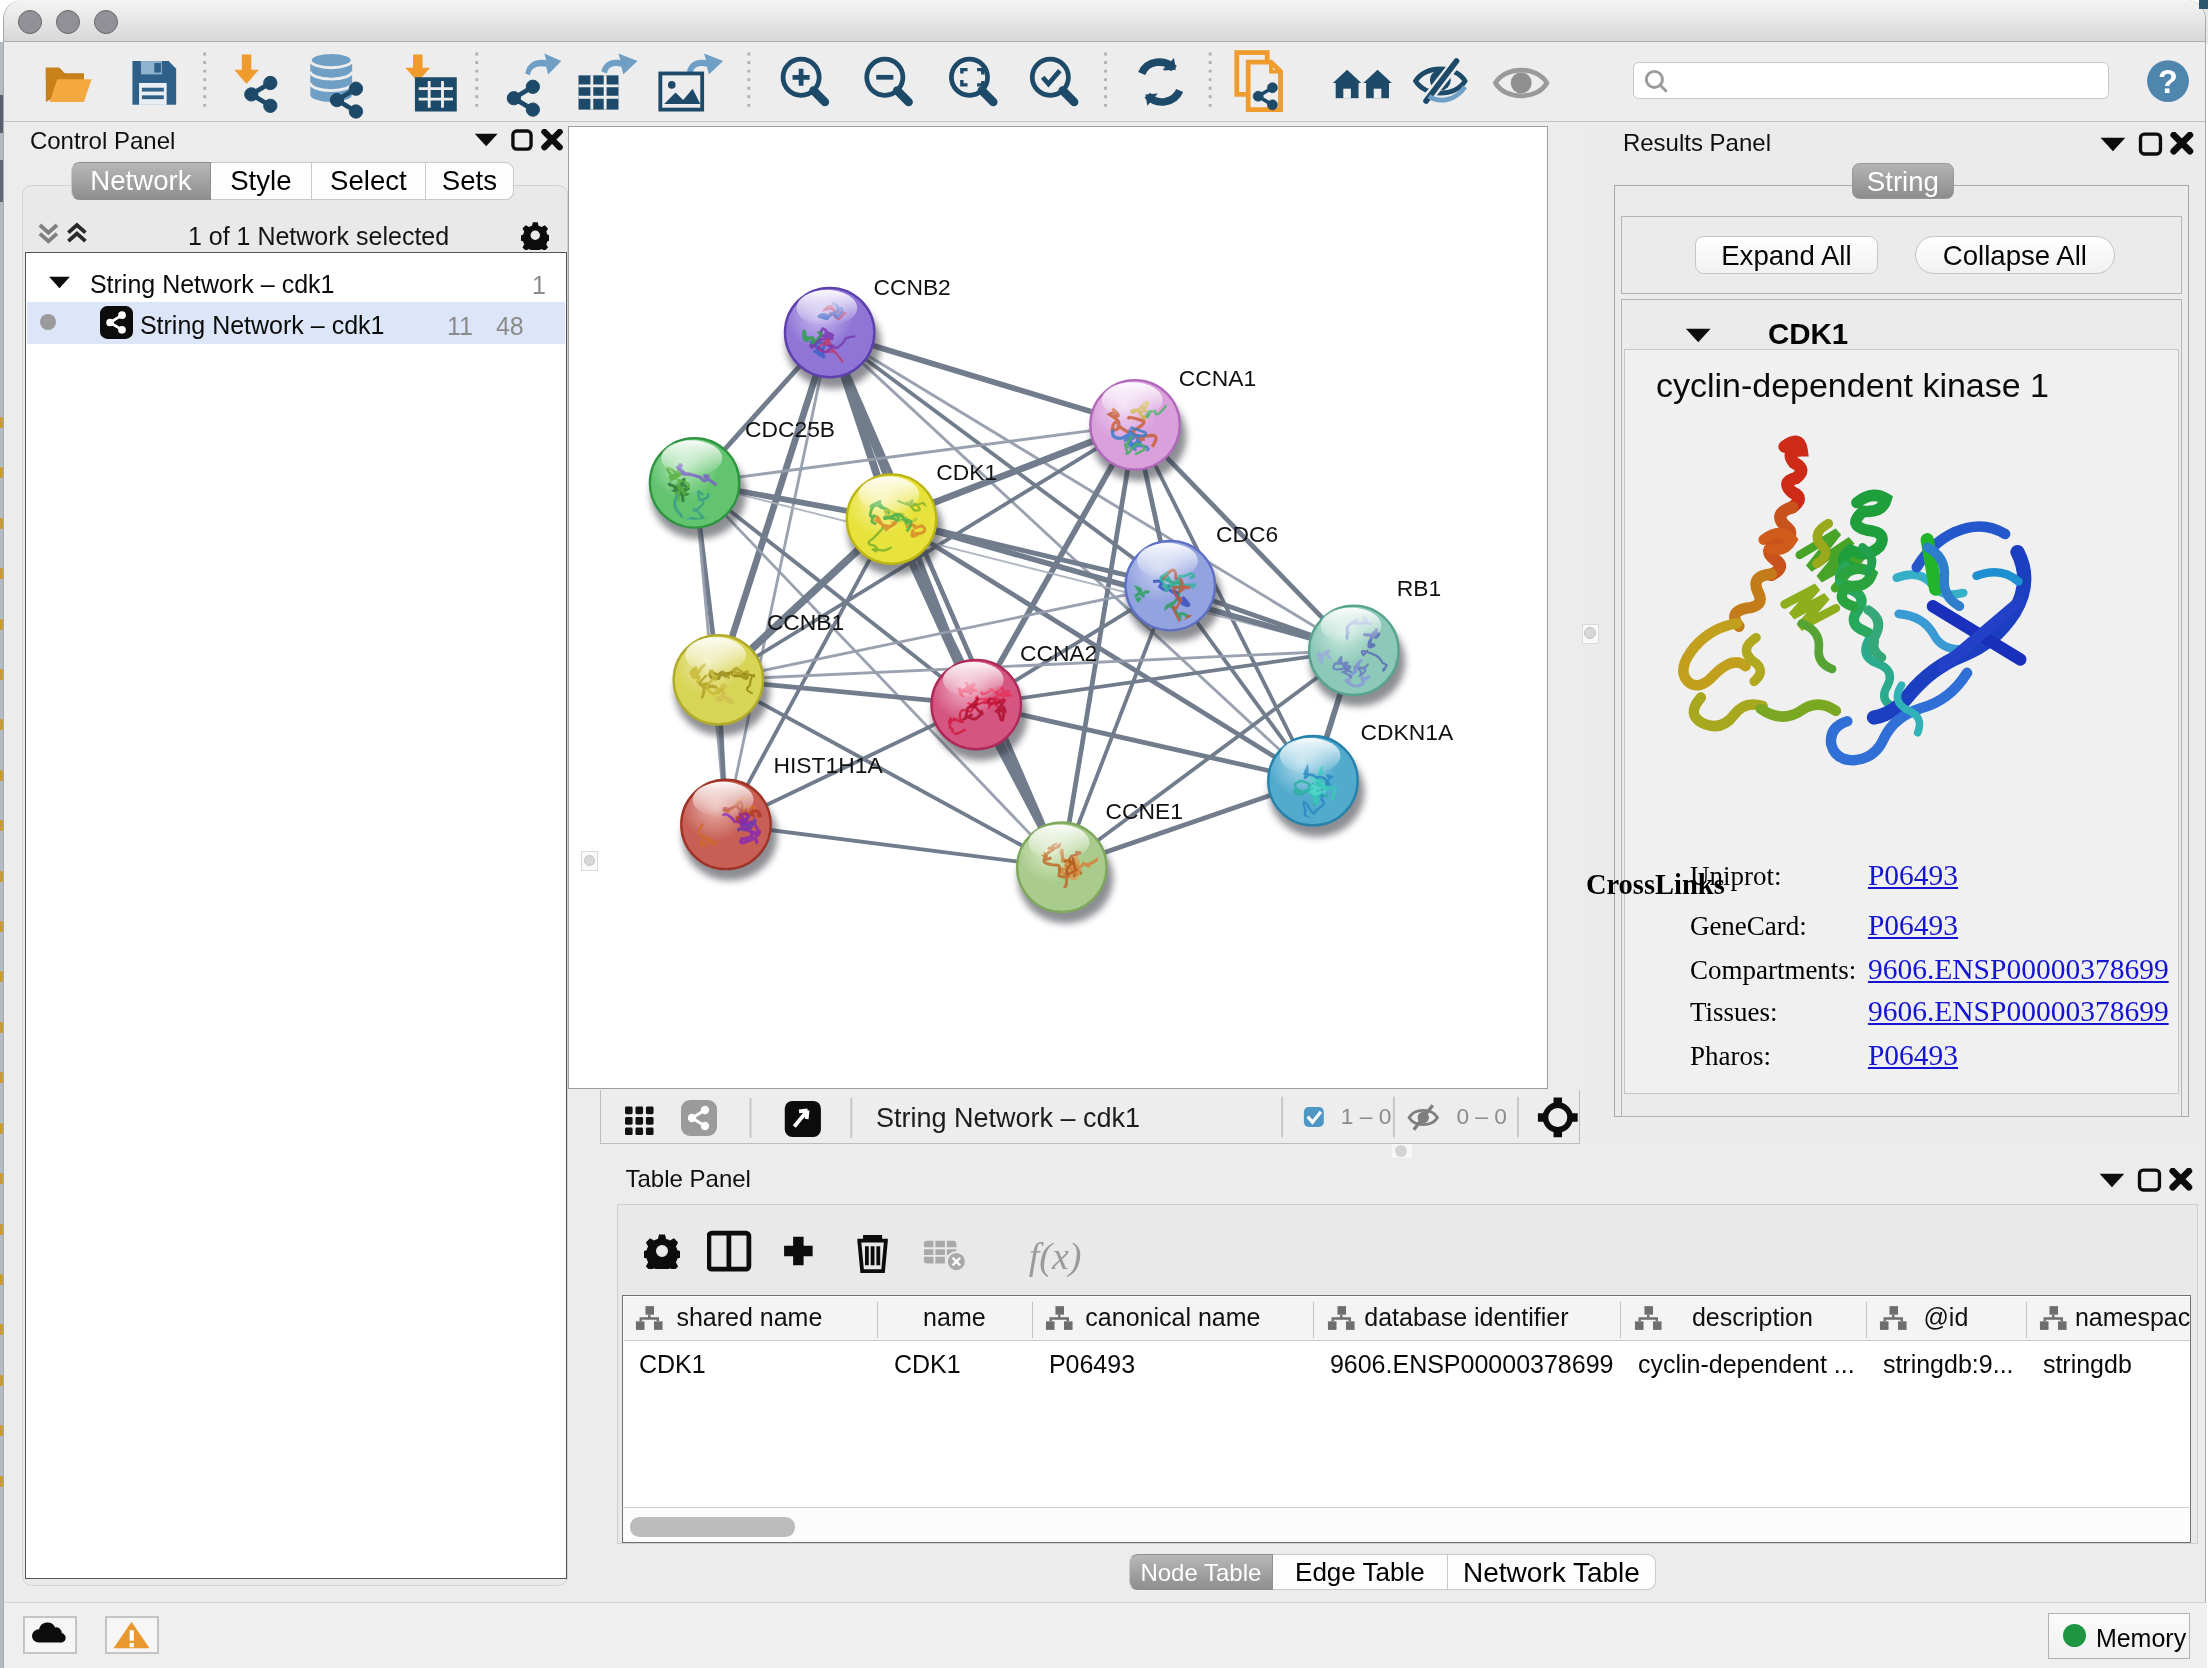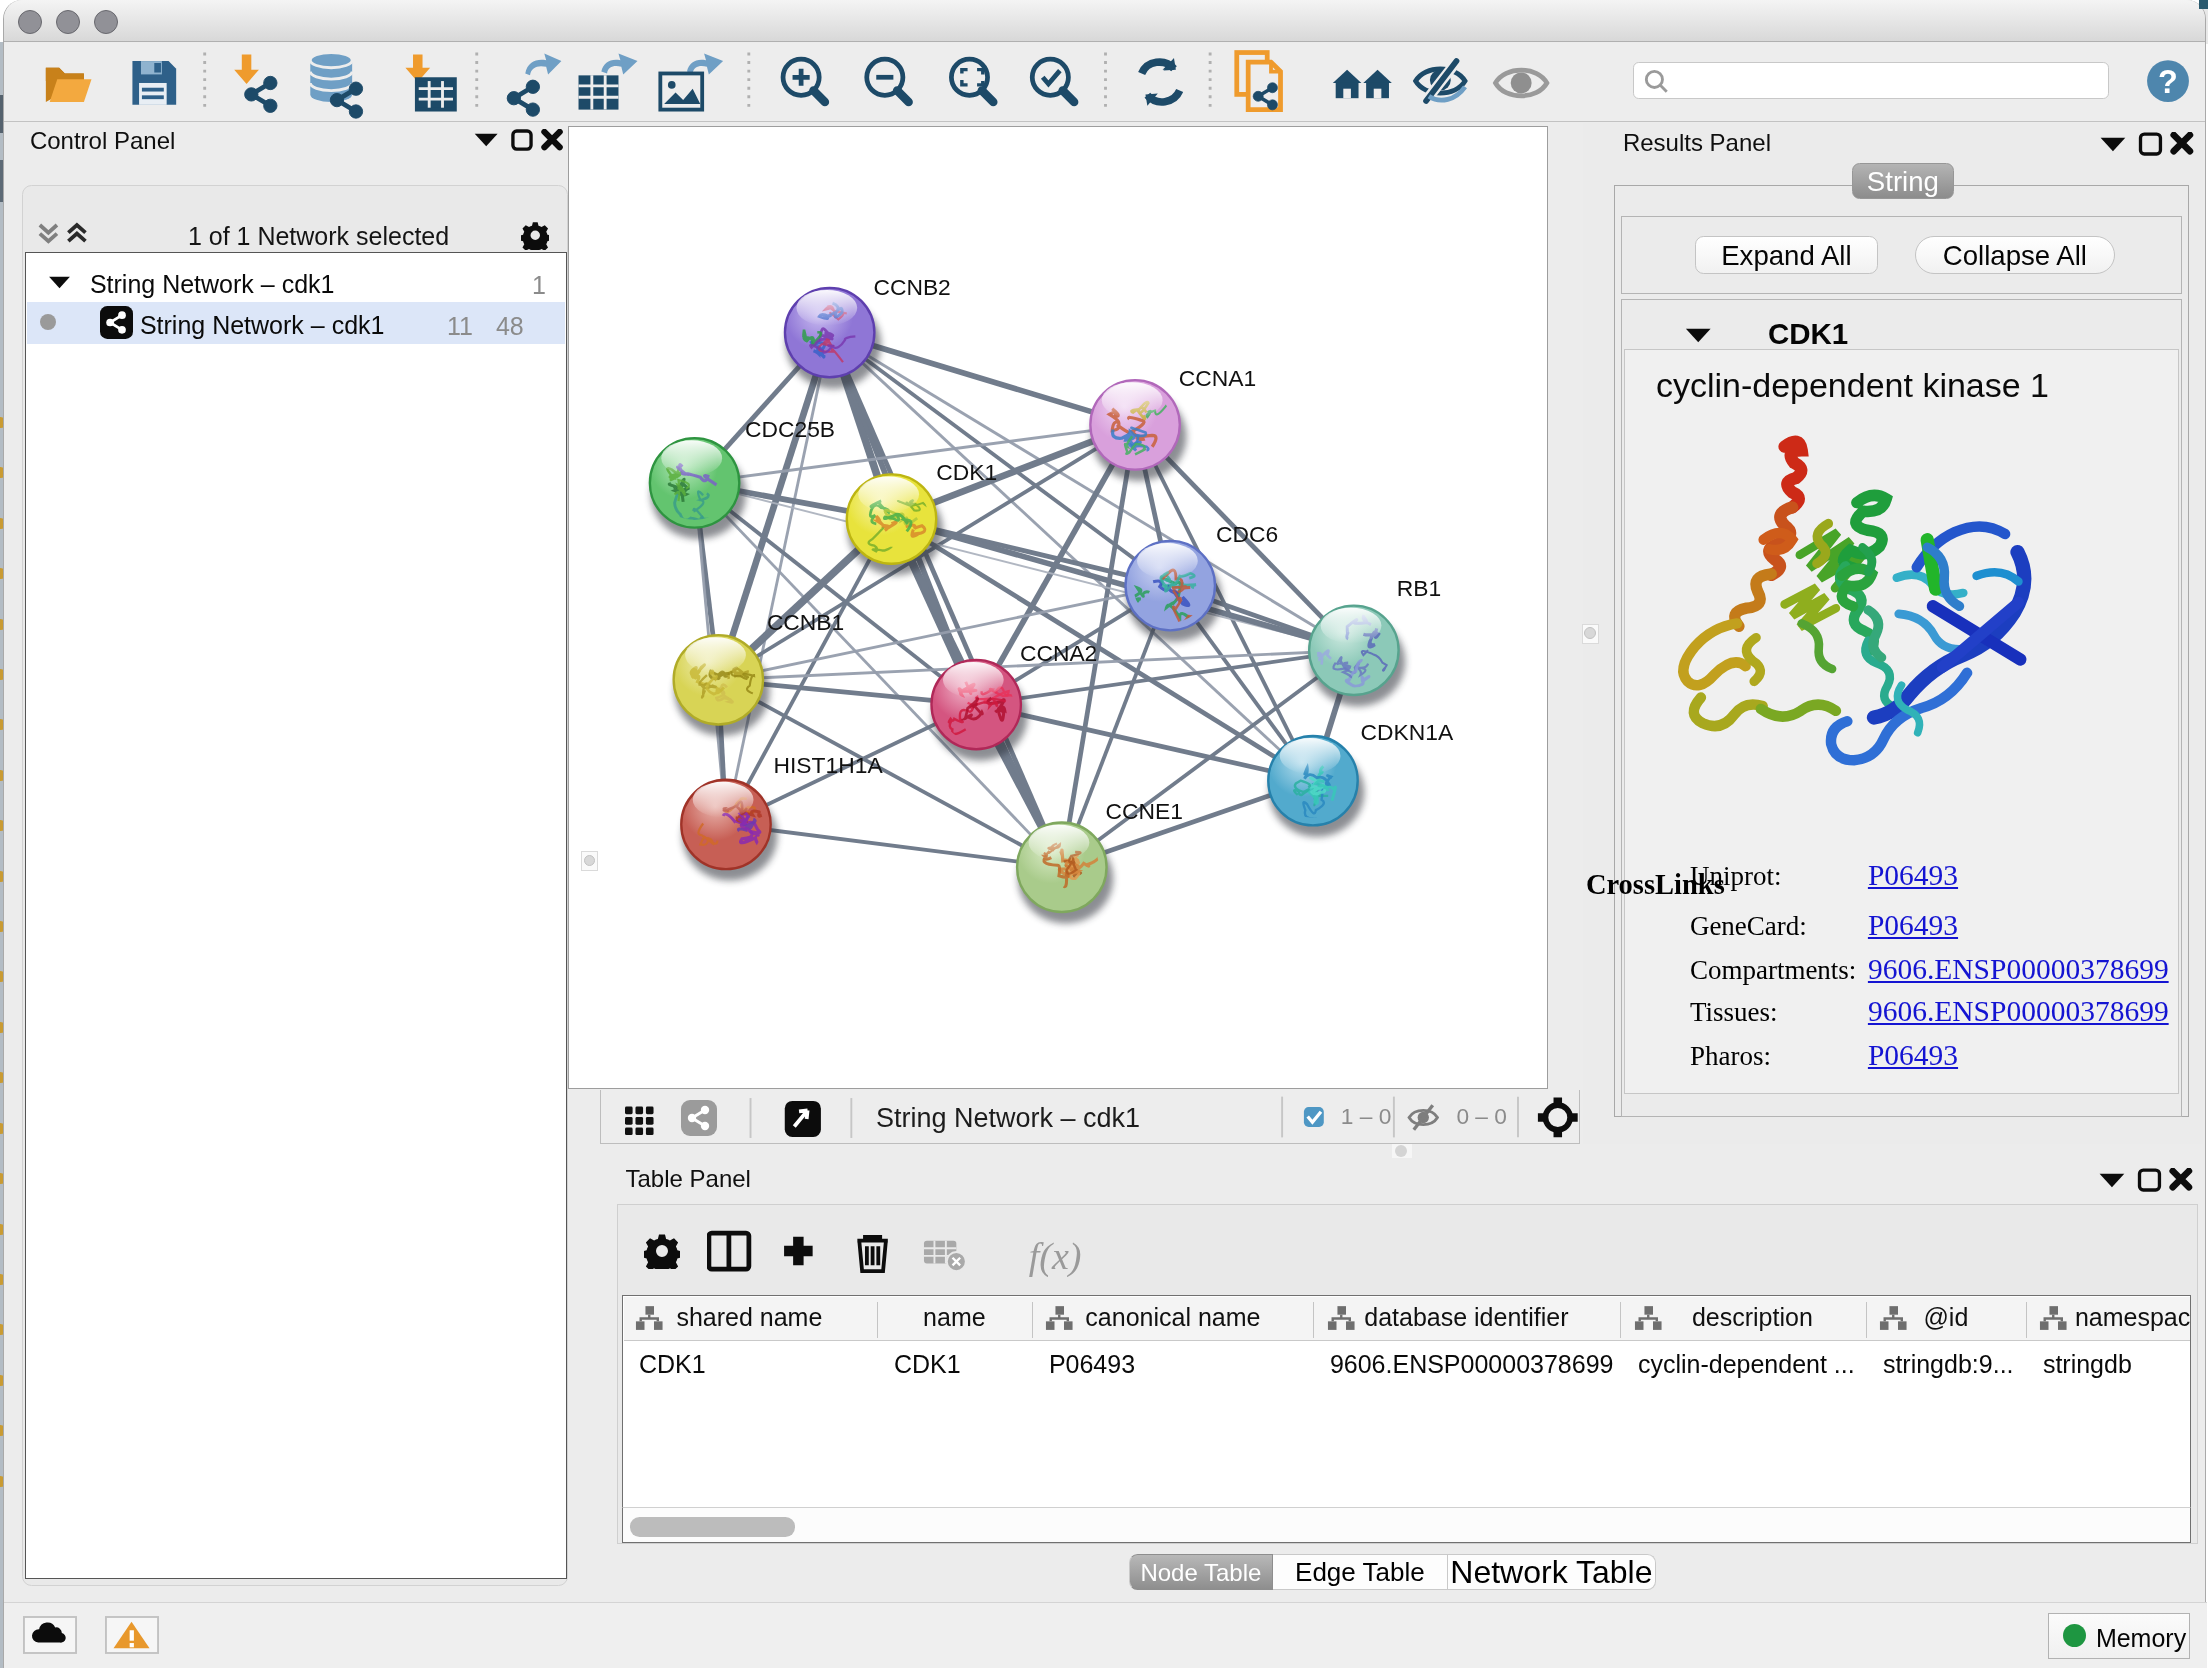--- a/index.html
+++ b/index.html
@@ -186,20 +186,26 @@
         </svg>
       </div>
     </div>
 <div class="abs panel-title" style="left:26px;top:127px;">Control Panel</div>
 <svg class="abs" style="left:465px;top:129px;" width="105" height="23" viewBox="0 0 110 24">
 <path d="M6 5 l24 0 l-12 13 z" fill="#0c0c0c"></path>
 <rect x="46" y="2" width="19" height="19" rx="4" fill="none" stroke="#0c0c0c" stroke-width="3.5"></rect>
 <path d="M79 3 l16 16 M95 3 l-16 16" stroke="#0c0c0c" stroke-width="6.5" stroke-linecap="round"></path>
 </svg>
 <div class="abs" style="left:18px;top:185px;width:546px;height:1401px;background:#e9e9e9;border:1px solid #d2d2d2;border-radius:9.5px;"></div>
+<div class="seg" style="left:67px;top:162px;">
+<div class="on" style="width:140px;border-radius:8.6px 0 0 8.6px;">Network</div>
+<div style="width:101px;">Style</div>
+<div style="width:114px;">Select</div>
+<div style="width:88px;border-radius:0 8.6px 8.6px 0;">Sets</div>
+    </div>
 <svg class="abs" style="left:33px;top:221px;" width="57" height="27" viewBox="0 0 60 28">
 <g fill="none" stroke="#808080" stroke-width="4">
         <path d="M3 4 l9 8 l9 -8 M3 13 l9 8 l9 -8"></path>
       </g>
 <g fill="none" stroke="#2a2a2a" stroke-width="4">
         <path d="M33 12 l9 -8 l9 8 M33 21 l9 -8 l9 8"></path>
       </g>
     </svg>
 <div class="abs" style="left:184px;top:222px;font-size:25px;color:#141414;">1 of 1 Network selected</div>
 <svg class="abs" style="left:517px;top:221px;" width="28.5" height="28.5" viewBox="0 0 48 48">
@@ -749,21 +755,21 @@
 <div class="abs" style="left:732px;top:193px;font-size:25px;color:#0a0a0a;">9606.ENSP00000378699</div>
 <div class="abs" style="left:1040px;top:193px;font-size:25px;color:#0a0a0a;">cyclin-dependent ...</div>
 <div class="abs" style="left:1285px;top:193px;font-size:25px;color:#0a0a0a;">stringdb:9...</div>
 <div class="abs" style="left:1445px;top:193px;font-size:25px;color:#0a0a0a;">stringdb</div>
 <div class="abs" style="left:24px;top:350px;width:1569px;height:36px;background:#fcfcfc;border:1.9px solid #707070;border-top:1px solid #d0d0d0;"></div>
 <div class="abs" style="left:32px;top:360px;width:165px;height:20px;background:#bcbcbc;border-radius:9.5px;"></div>
 </div>
 <div class="seg" style="left:1125px;top:1554px;">
 <div class="on" style="width:144px;height:36px;line-height:35px;font-size:24px;">Node Table</div>
 <div style="width:175px;height:36px;line-height:35px;font-size:26px;">Edge Table</div>
-<div style="width:208px;height:36px;line-height:35px;font-size:32px;">Network Table</div>
+<div style="width:208px;height:36px;line-height:35px;font-size:28px;">Network Table</div>
     </div>
 <div class="abs" style="left:1388px;top:1144px;width:20px;height:14.3px;background:#f6f6f6;"></div>
 <div class="abs" style="left:1391px;top:1145px;width:12.4px;height:12.4px;border-radius:50%;background:#d4d4d4;"></div>
 <div class="abs" style="left:0;top:1602px;width:2203px;height:67px;background:#efefef;border-top:1.9px solid #d4d4d4;"></div>
 <svg class="abs" style="left:19px;top:1616px;" width="54" height="38" viewBox="0 0 57 40">
 <rect x="1" y="1" width="55" height="38" fill="#f6f6f6" stroke="#c2c2c2" stroke-width="2"></rect>
 <path d="M16 28 a7 7 0 0 1 1 -14 a9 9 0 0 1 17 -2 a6 6 0 0 1 7 6 a5 5 0 0 1 -2 10 z" fill="#0c0c0c"></path>
 </svg>
 <svg class="abs" style="left:101px;top:1616px;" width="54" height="38" viewBox="0 0 57 40">
 <rect x="1" y="1" width="55" height="38" fill="#f6f6f6" stroke="#c2c2c2" stroke-width="2"></rect>

